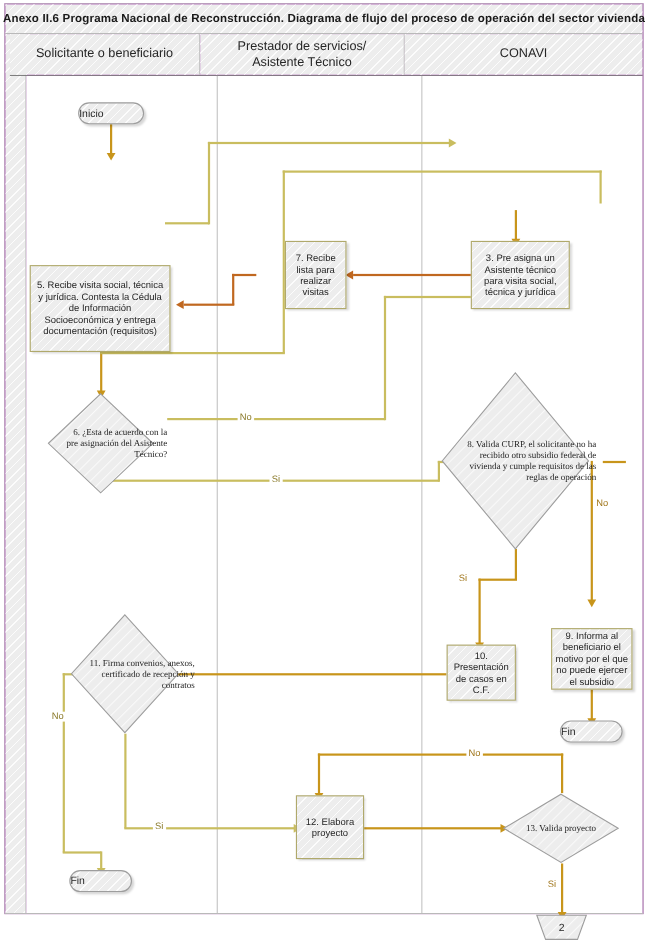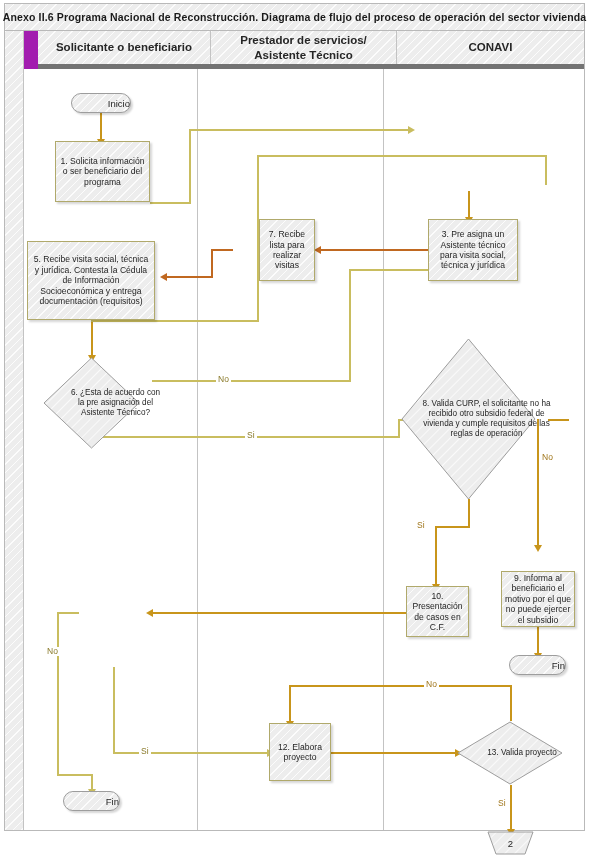--- a/index.html
+++ b/index.html
@@ -20,22 +20,22 @@
 
   #titlebar{position:absolute;left:0;top:0;width:100%;height:27px;
     border-bottom:1px solid #b9b9b9;box-sizing:border-box;
     display:flex;align-items:center;justify-content:center;}
   #titlebar .t{font-size:10.5px;font-weight:bold;color:#1a1a1a;
      letter-spacing:0.15px;white-space:nowrap;}
 
   #gutter{position:absolute;left:0;top:27px;width:19px;bottom:0;
     border-right:1px solid #c3c3c3;box-sizing:border-box;}
 
-  #lanehead{position:absolute;left:33px;top:27px;right:0;height:38px;
-    border-bottom:5px solid #737373;box-sizing:border-box;display:flex;font-weight:bold;}
+  #lanehead{position:absolute;left:4px;top:27px;right:0;height:38px;
+    border-bottom:1px solid #737373;box-sizing:border-box;display:flex;}
   #lanehead .lh{display:flex;align-items:center;justify-content:center;
     text-align:center;font-size:11.5px;color:#262626;line-height:1.25;
     border-right:1px solid #c3c3c3;box-sizing:border-box;}
   #lanehead .lh:last-child{border-right:none;}
   .lh1{width:173px;}
   .lh2{width:186px;}
   .lh3{flex:1;}
 
   #canvas{position:absolute;left:19px;top:65px;right:0;bottom:0;background:#fff;}
   .lanediv{position:absolute;top:0;bottom:0;width:1px;background:#c3c3c3;}
@@ -45,28 +45,28 @@
 
   .proc{
     border:1px solid #b0a96b;
     box-shadow:2px 2px 2px rgba(0,0,0,0.16);
     display:flex;align-items:center;justify-content:center;text-align:center;
     color:#1f1f1f;line-height:1.22;padding:2px 3px;
   }
   .term{
     border:1px solid #9d9d9d;border-radius:999px;
     box-shadow:2px 2px 2px rgba(0,0,0,0.16);
-    display:flex;align-items:center;justify-content:flex-end;text-align:center;
+    display:flex;align-items:center;justify-content:flex-start;text-align:center;
     color:#1f1f1f;
   }
   .dec-wrap{position:absolute;}
   .dec-shape{position:absolute;left:0;top:0;width:100%;height:100%;}
-  .dec-label{position:absolute;left:12px;top:0;width:100%;height:100%;
-    display:flex;align-items:center;justify-content:center;text-align:center;
-    color:#1f1f1f;line-height:1.22;}
+  .dec-label{position:absolute;left:0;top:0;width:100%;height:100%;
+    display:flex;align-items:center;justify-content:center;text-align:right;
+    color:#1f1f1f;line-height:1.22;font-family:Liberation Serif, serif;}
   .offpage{position:absolute;}
   .offpage-lbl{position:absolute;left:0;top:0;width:100%;height:100%;
     display:flex;align-items:center;justify-content:center;
     font-size:9.5px;color:#1f1f1f;}
 
   
   .ln{position:absolute;}
   .h{height:1.6px;}
   .v{width:1.6px;}
   .c-olive{background:#c9bd5f;}
@@ -199,23 +199,20 @@
       <span class="edgelbl ochre" style="left:400px;top:611px">No</span>
 
       <div class="ln v c-ochre" style="left:486px;top:716px;height:46px"></div>
       <div class="arw down a-ochre-d" style="left:483px;top:760px"></div>
       <span class="edgelbl ochre" style="left:472px;top:730px">Si</span>
 
       <div class="shape term hatch" style="left:47px;top:24px;width:60px;height:20px;font-size:9.5px">
         <span>Inicio</span>
       </div>
 
-      <div class="shape proc hatch" style="left:31px;top:72px;width:95px;height:61px;font-size:8.6px">
-        <span>1. Solicita información o ser beneficiario del programa</span>
-      </div>
 
 
       <div class="shape proc hatch" style="left:404px;top:150px;width:90px;height:62px;font-size:8.6px">
         <span>3. Pre asigna un Asistente técnico para visita social, técnica y jurídica</span>
       </div>
 
       <div class="shape proc hatch" style="left:235px;top:150px;width:56px;height:62px;font-size:8.6px">
         <span>7. Recibe lista para realizar visitas</span>
       </div>
 
@@ -251,20 +248,32 @@
       </div>
 
       <div class="shape proc hatch" style="left:477px;top:502px;width:74px;height:56px;font-size:8.6px">
         <span>9. Informa al beneficiario el motivo por el que no puede ejercer el subsidio</span>
       </div>
 
       <div class="shape proc hatch" style="left:382px;top:517px;width:63px;height:51px;font-size:8.6px">
         <span>10. Presentación de casos en C.F.</span>
       </div>
 
+      <div class="dec-wrap" style="left:40px;top:489px;width:99px;height:109px">
+        <svg class="dec-shape" viewBox="0 0 99 109" preserveAspectRatio="none">
+          <defs>
+            <pattern id="h11" width="7" height="7" patternTransform="rotate(45)" patternUnits="userSpaceOnUse">
+              <rect width="7" height="7" fill="#ededed"></rect>
+                <rect width="1" height="7" fill="#fafafa"></rect>
+            </pattern>
+          </defs>
+          <polygon points="49.5,1 98,54.5 49.5,108 1,54.5" fill="url(#h11)" stroke="#9d9d9d" stroke-width="1"></polygon>
+        </svg>
+        <div class="dec-label" style="font-size:8.2px;padding:0 14px">11. Firma convenios, anexos, certificado de recepción y contratos</div>
+      </div>
 
       <div class="shape proc hatch" style="left:245px;top:654px;width:62px;height:58px;font-size:8.6px">
         <span>12. Elabora proyecto</span>
       </div>
 
       <div class="dec-wrap" style="left:433px;top:652px;width:106px;height:64px">
         <svg class="dec-shape" viewBox="0 0 106 64" preserveAspectRatio="none">
           <defs>
             <pattern id="h13" width="7" height="7" patternTransform="rotate(45)" patternUnits="userSpaceOnUse">
               <rect width="7" height="7" fill="#ededed"></rect>

